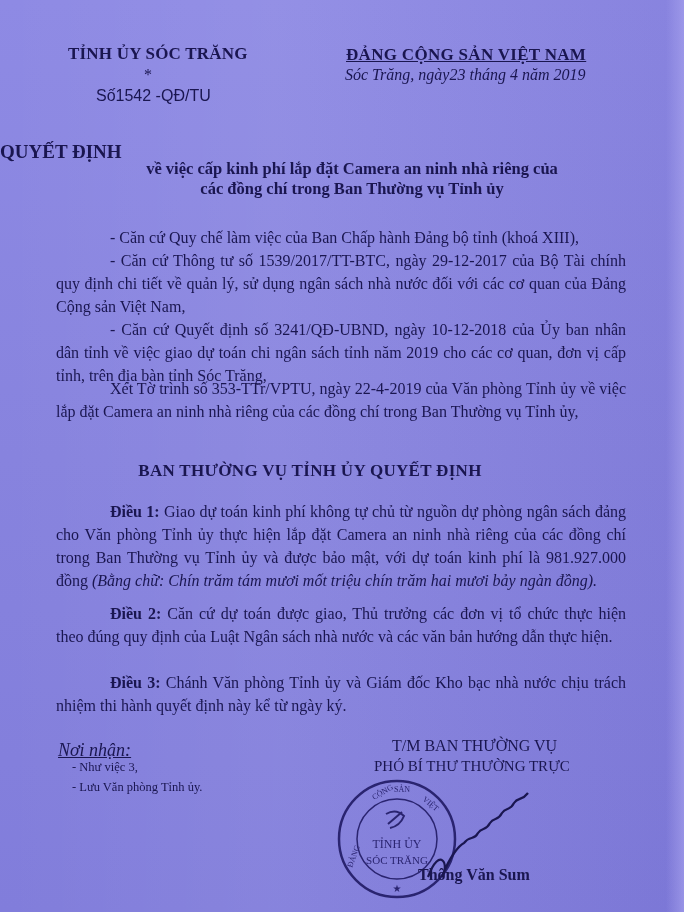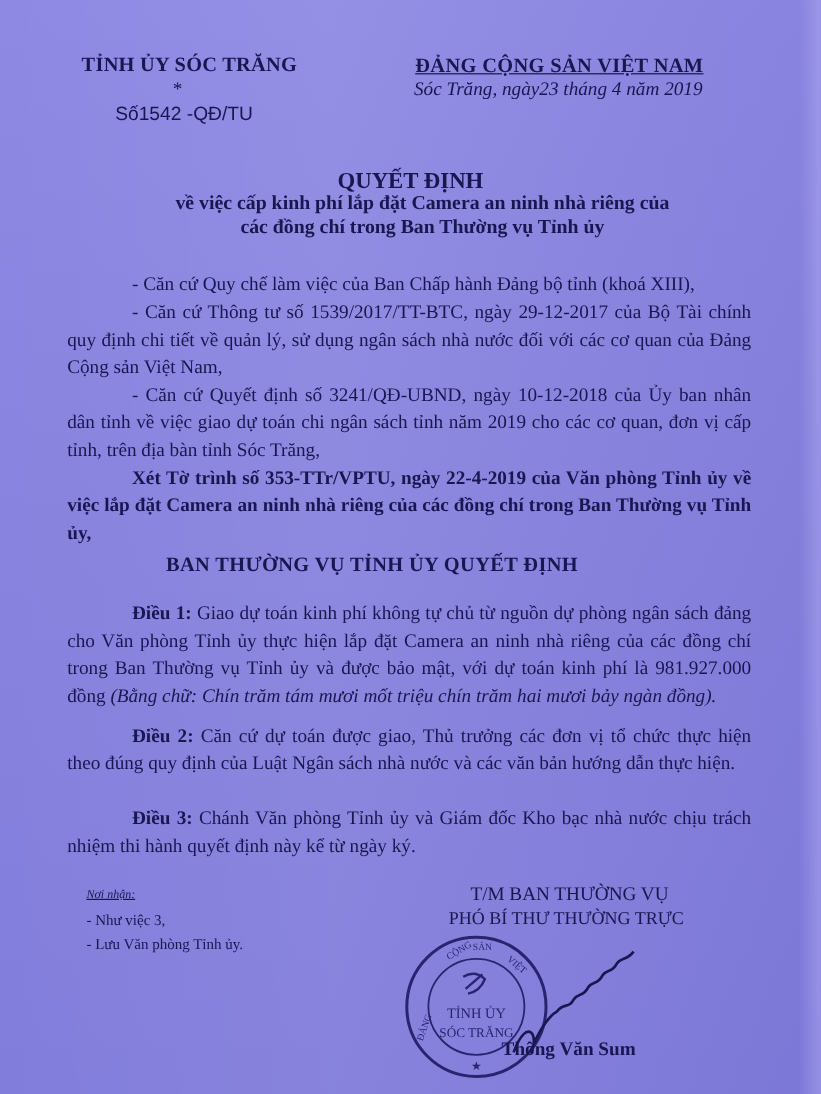--- a/index.html
+++ b/index.html
@@ -19,26 +19,26 @@
   .edge-right {
     position:absolute; right:0; top:0; width:18px; height:912px;
     background:linear-gradient(90deg, rgba(140,135,230,0.0), rgba(170,165,240,0.6));
   }
   .abs { position:absolute; }
   .org { left:68px; top:44px; font-weight:bold; font-size:17px; letter-spacing:0.2px; }
   .star { left:144px; top:66px; font-size:16px; }
   .docno { left:96px; top:87px; font-size:16px; font-family:"Liberation Sans","DejaVu Sans",sans-serif; }
   .party { left:346px; top:45px; font-weight:bold; font-size:17px; text-decoration:underline; letter-spacing:0.3px; }
   .place { left:345px; top:66px; font-style:italic; font-size:16px; }
-  .title { left:0; width:684px; top:141px; text-align:center; font-weight:bold; font-size:19px; }
+  .title { left:0; width:684px; top:141px; text-align:left; font-weight:bold; font-size:19px; }
   .subtitle { left:0; width:704px; top:159px; text-align:center; font-weight:bold; font-size:16.5px; line-height:20px; }
   .para { left:56px; width:570px; font-size:16px; line-height:23px; text-align:justify; }
   .indent { text-indent:54px; }
   .section { left:0; width:620px; top:461px; text-align:center; font-weight:bold; font-size:17px; letter-spacing:0.3px; }
-  .recv-h { left:72px; top:740px; font-size:10px; text-decoration:underline; font-style:italic; }
+  .recv-h { left:58px; top:740px; font-size:18px; text-decoration:underline; font-style:italic; }
   .recv-i { left:72px; font-size:12.5px; }
   .sig1 { left:392px; top:737px; font-weight:normal; font-size:16px; }
   .sig2 { left:374px; top:758px; font-size:15px; }
   .signer { left:418px; top:866px; font-weight:bold; font-size:16px; }
   b.d { font-weight:bold; }
   i { }
   .stamp { left:336px; top:778px; width:122px; height:122px; }
   .sign { left:420px; top:785px; width:140px; height:100px; }
 </style>
 </head>
@@ -55,21 +55,21 @@
 
 <div class="abs title">QUYẾT ĐỊNH</div>
 <div class="abs subtitle">
   <div>về việc cấp kinh phí lắp đặt Camera an ninh nhà riêng của</div>
   <div>các đồng chí trong Ban Thường vụ Tỉnh ủy</div>
 </div>
 
 <div class="abs para indent" style="top:226px;">- Căn cứ Quy chế làm việc của Ban Chấp hành Đảng bộ tỉnh (khoá XIII),</div>
 <div class="abs para indent" style="top:249px;">- Căn cứ Thông tư số 1539/2017/TT-BTC, ngày 29-12-2017 của Bộ Tài chính quy định chi tiết về quản lý, sử dụng ngân sách nhà nước đối với các cơ quan của Đảng Cộng sản Việt Nam,</div>
 <div class="abs para indent" style="top:318px;">- Căn cứ Quyết định số 3241/QĐ-UBND, ngày 10-12-2018 của Ủy ban nhân dân tỉnh về việc giao dự toán chi ngân sách tỉnh năm 2019 cho các cơ quan, đơn vị cấp tỉnh, trên địa bàn tỉnh Sóc Trăng,</div>
-<div class="abs para indent" style="top:387px;font-weight:bold;">Xét Tờ trình số 353-TTr/VPTU, ngày 22-4-2019 của Văn phòng Tỉnh ủy về việc lắp đặt Camera an ninh nhà riêng của các đồng chí trong Ban Thường vụ Tỉnh ủy,</div>
+<div class="abs para indent" style="top:377px;">Xét Tờ trình số 353-TTr/VPTU, ngày 22-4-2019 của Văn phòng Tỉnh ủy về việc lắp đặt Camera an ninh nhà riêng của các đồng chí trong Ban Thường vụ Tỉnh ủy,</div>
 
 <div class="abs section">BAN THƯỜNG VỤ TỈNH ỦY QUYẾT ĐỊNH</div>
 
 <div class="abs para indent" style="top:500px;">
   <b class="d">Điều 1:</b><span> Giao dự toán kinh phí không tự chủ từ nguồn dự phòng ngân sách đảng cho Văn phòng Tỉnh ủy thực hiện lắp đặt Camera an ninh nhà riêng của các đồng chí trong Ban Thường vụ Tỉnh ủy và được bảo mật, với dự toán kinh phí là 981.927.000 đồng </span><i>(Bằng chữ: Chín trăm tám mươi mốt triệu chín trăm hai mươi bảy ngàn đồng).</i>
 </div>
 <div class="abs para indent" style="top:602px;">
   <b class="d">Điều 2:</b><span> Căn cứ dự toán được giao, Thủ trưởng các đơn vị tổ chức thực hiện theo đúng quy định của Luật Ngân sách nhà nước và các văn bản hướng dẫn thực hiện.</span>
 </div>
 <div class="abs para indent" style="top:671px;">

